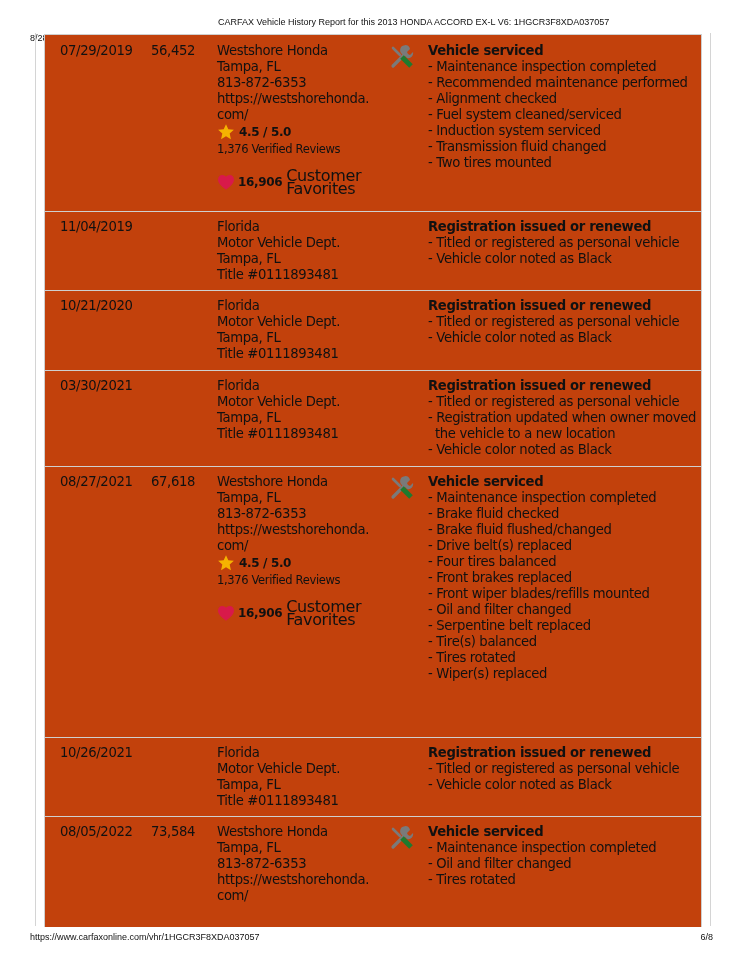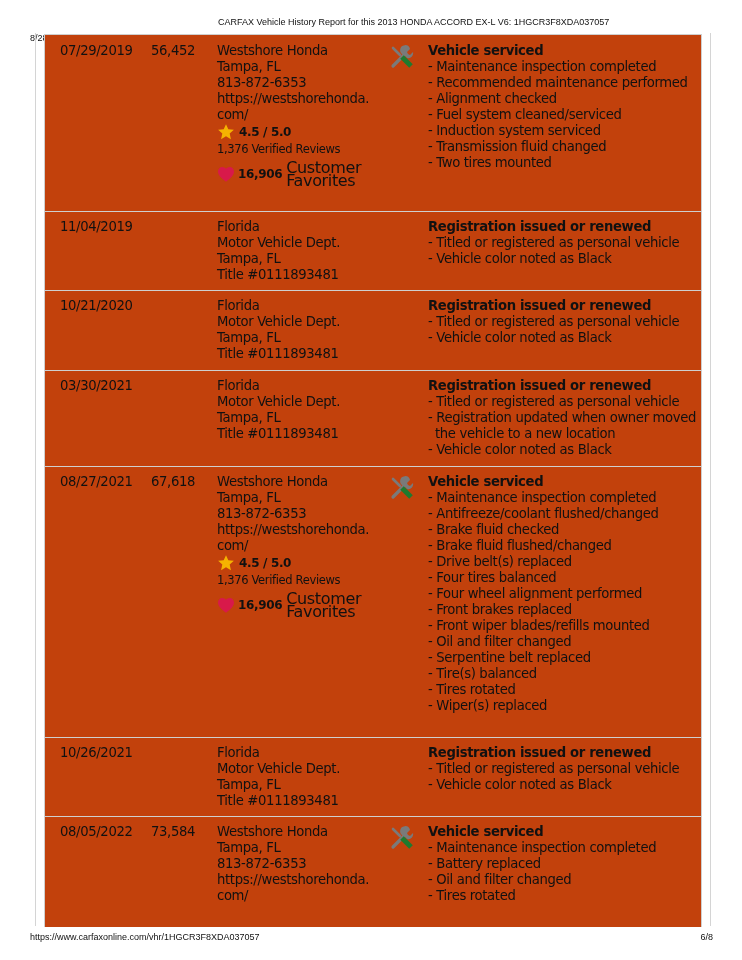--- a/index.html
+++ b/index.html
@@ -20,21 +20,21 @@
   .col-odo { position: absolute; left: 106px; top: 8px; }
   .col-src { position: absolute; left: 172px; top: 8px; width: 170px; }
   .col-icon { position: absolute; left: 345px; top: 10px; width: 26px; height: 24px; }
   .col-detail { position: absolute; left: 383px; top: 8px; width: 270px; }
   .col-detail .hd { font-weight: bold; }
   .col-detail .it { padding-left: 7px; text-indent: -7px; }
   .rating { display: flex; align-items: center; font-size: 12px; height: 18px; }
   .rating .star { width: 18px; height: 18px; margin-right: 4px; }
   .rating .val { font-weight: bold; font-size: 12px; }
   .reviews { font-size: 11.5px; line-height: 15px; margin-top: 1px; }
-  .favs { display: flex; align-items: center; margin-top: 4px; }
+  .favs { display: flex; align-items: center; margin-top: 12px; }
   .favs .heart { width: 18px; height: 16px; margin-right: 3px; }
   .favs .num { font-weight: bold; font-size: 12px; margin-right: 4px; }
   .favs .lbl { font-size: 16px; line-height: 13px; }
   .src-line { white-space: nowrap; }
 </style>
 </head>
 <body>
 
 <div class="print-header">
   <span class="dt">8/28/25, 10:36 AM</span>
@@ -162,26 +162,24 @@
       </div>
       <div class="col-icon"><svg viewBox="0 0 26 24" width="26" height="24">
           <path d="M3 21 L15 9" stroke="#7a7a7a" stroke-width="3.2" stroke-linecap="round"></path>
           <path d="M14 10 a5 5 0 1 1 6 -6 l-3 3 1 2 2 1 3-3 a5 5 0 0 1 -6 6 z" fill="#7a7a7a"></path>
           <path d="M3 3 L10 10" stroke="#7a7a7a" stroke-width="2.6" stroke-linecap="round"></path>
           <path d="M12 12 L21 21" stroke="#1f7a2e" stroke-width="5" stroke-linecap="butt"></path>
         </svg></div>
       <div class="col-detail">
         <div class="hd">Vehicle serviced</div>
         <div class="it">- Maintenance inspection completed</div>
-        <div class="it">- Antifreeze/coolant flushed/changed</div>
         <div class="it">- Brake fluid checked</div>
         <div class="it">- Brake fluid flushed/changed</div>
         <div class="it">- Drive belt(s) replaced</div>
         <div class="it">- Four tires balanced</div>
-        <div class="it">- Four wheel alignment performed</div>
         <div class="it">- Front brakes replaced</div>
         <div class="it">- Front wiper blades/refills mounted</div>
         <div class="it">- Oil and filter changed</div>
         <div class="it">- Serpentine belt replaced</div>
         <div class="it">- Tire(s) balanced</div>
         <div class="it">- Tires rotated</div>
         <div class="it">- Wiper(s) replaced</div>
       </div>
     </div>
     <div class="record" style="top: 702px; height: 79px;">
@@ -211,21 +209,20 @@
       </div>
       <div class="col-icon"><svg viewBox="0 0 26 24" width="26" height="24">
           <path d="M3 21 L15 9" stroke="#7a7a7a" stroke-width="3.2" stroke-linecap="round"></path>
           <path d="M14 10 a5 5 0 1 1 6 -6 l-3 3 1 2 2 1 3-3 a5 5 0 0 1 -6 6 z" fill="#7a7a7a"></path>
           <path d="M3 3 L10 10" stroke="#7a7a7a" stroke-width="2.6" stroke-linecap="round"></path>
           <path d="M12 12 L21 21" stroke="#1f7a2e" stroke-width="5" stroke-linecap="butt"></path>
         </svg></div>
       <div class="col-detail">
         <div class="hd">Vehicle serviced</div>
         <div class="it">- Maintenance inspection completed</div>
-        <div class="it">- Battery replaced</div>
         <div class="it">- Oil and filter changed</div>
         <div class="it">- Tires rotated</div>
       </div>
     </div>
   </div>
 
 <div class="print-footer">
   <span class="url">https://www.carfaxonline.com/vhr/1HGCR3F8XDA037057</span>
   <span class="pg">6/8</span>
 </div>

